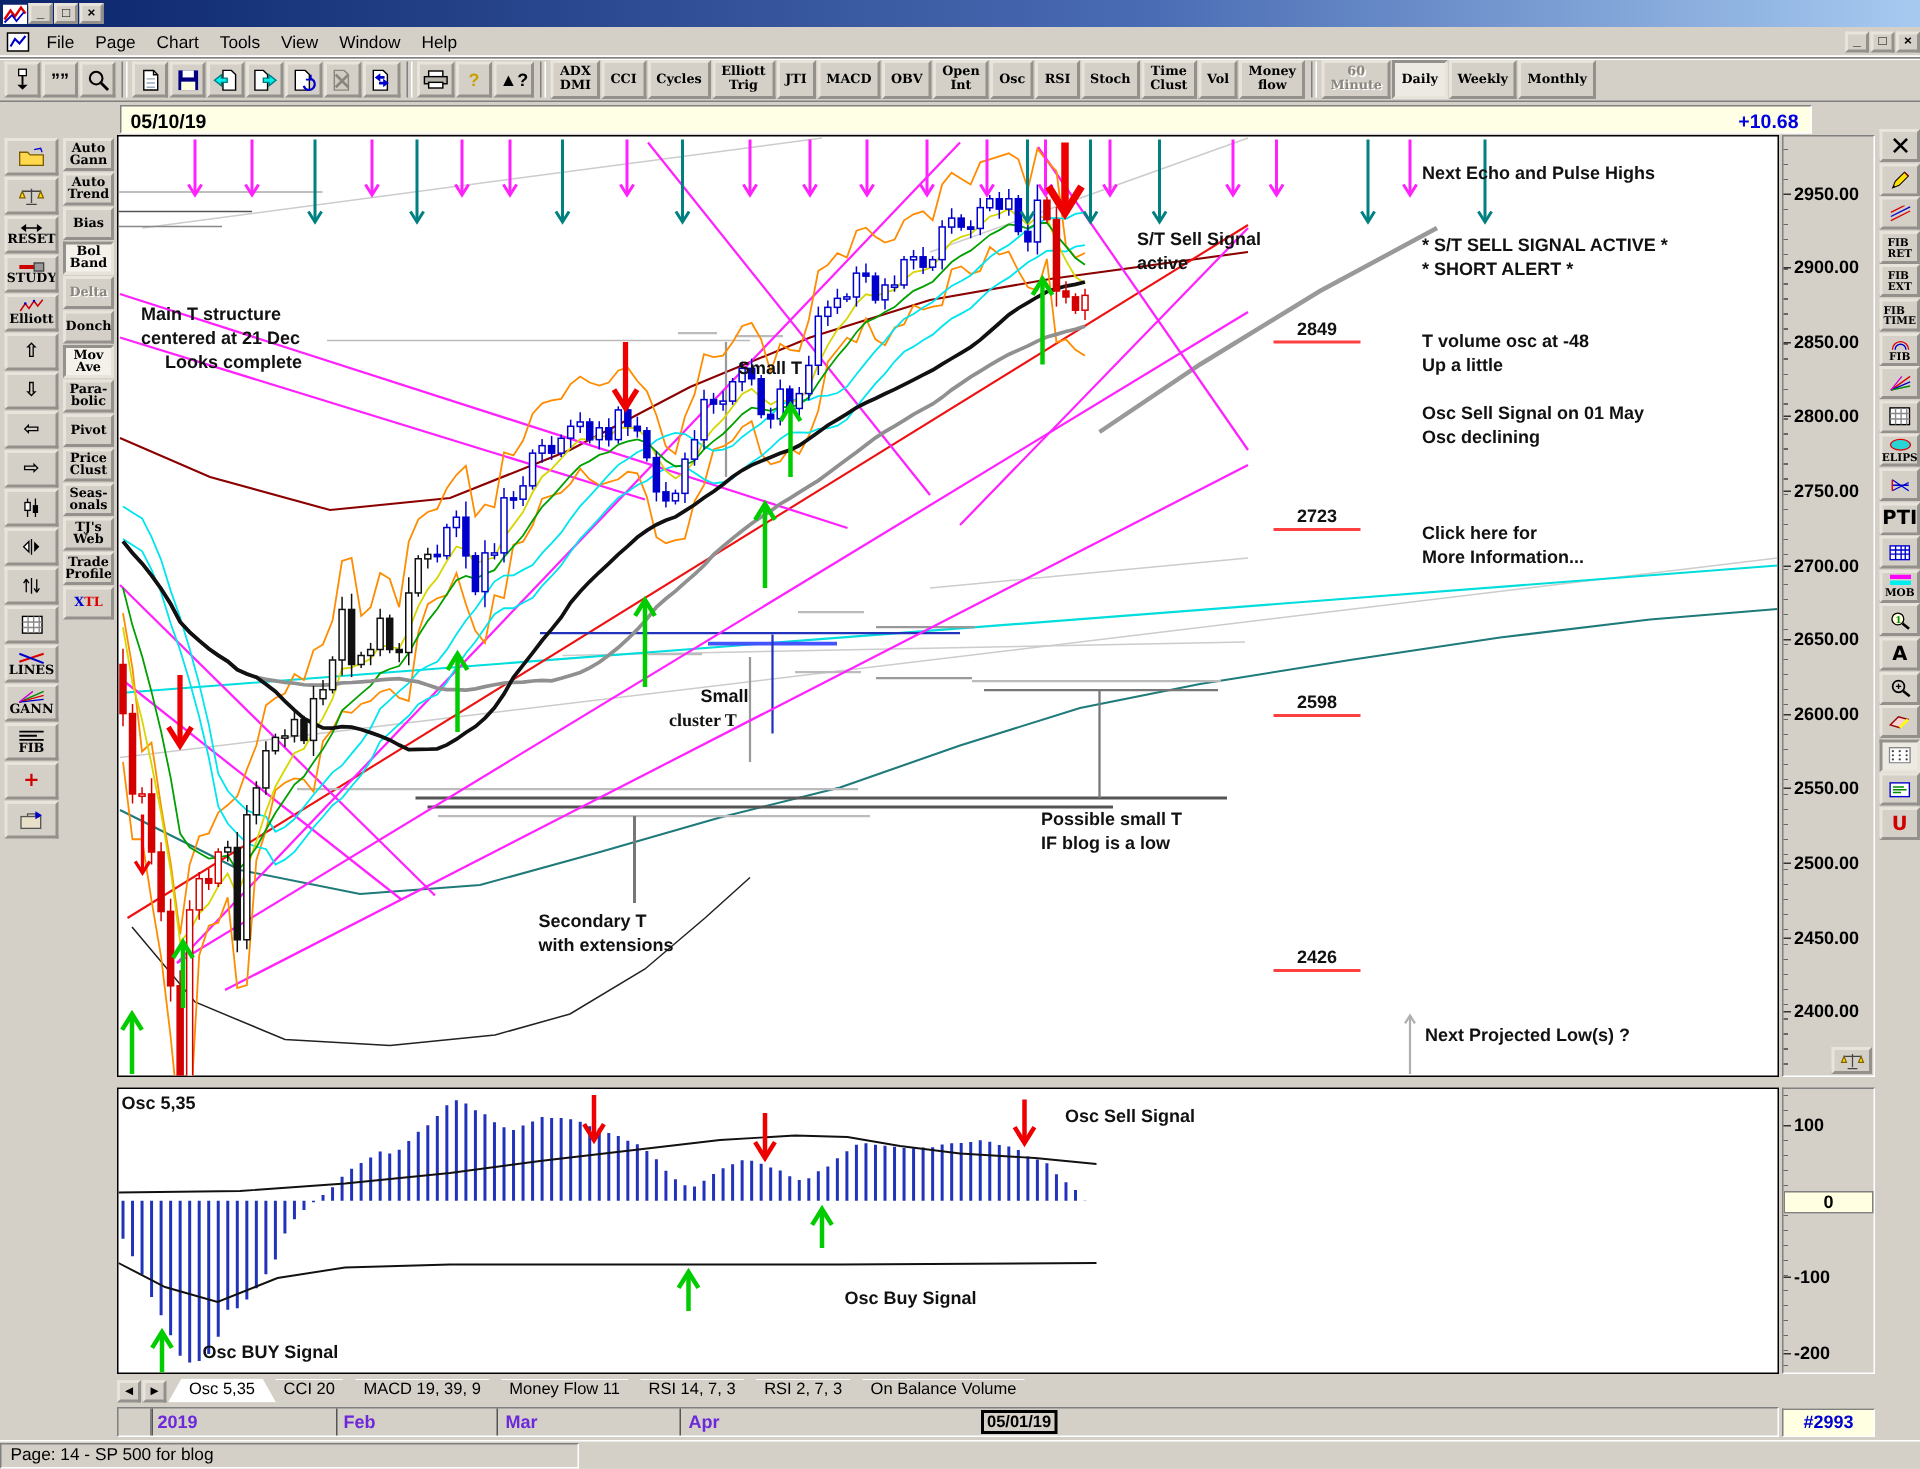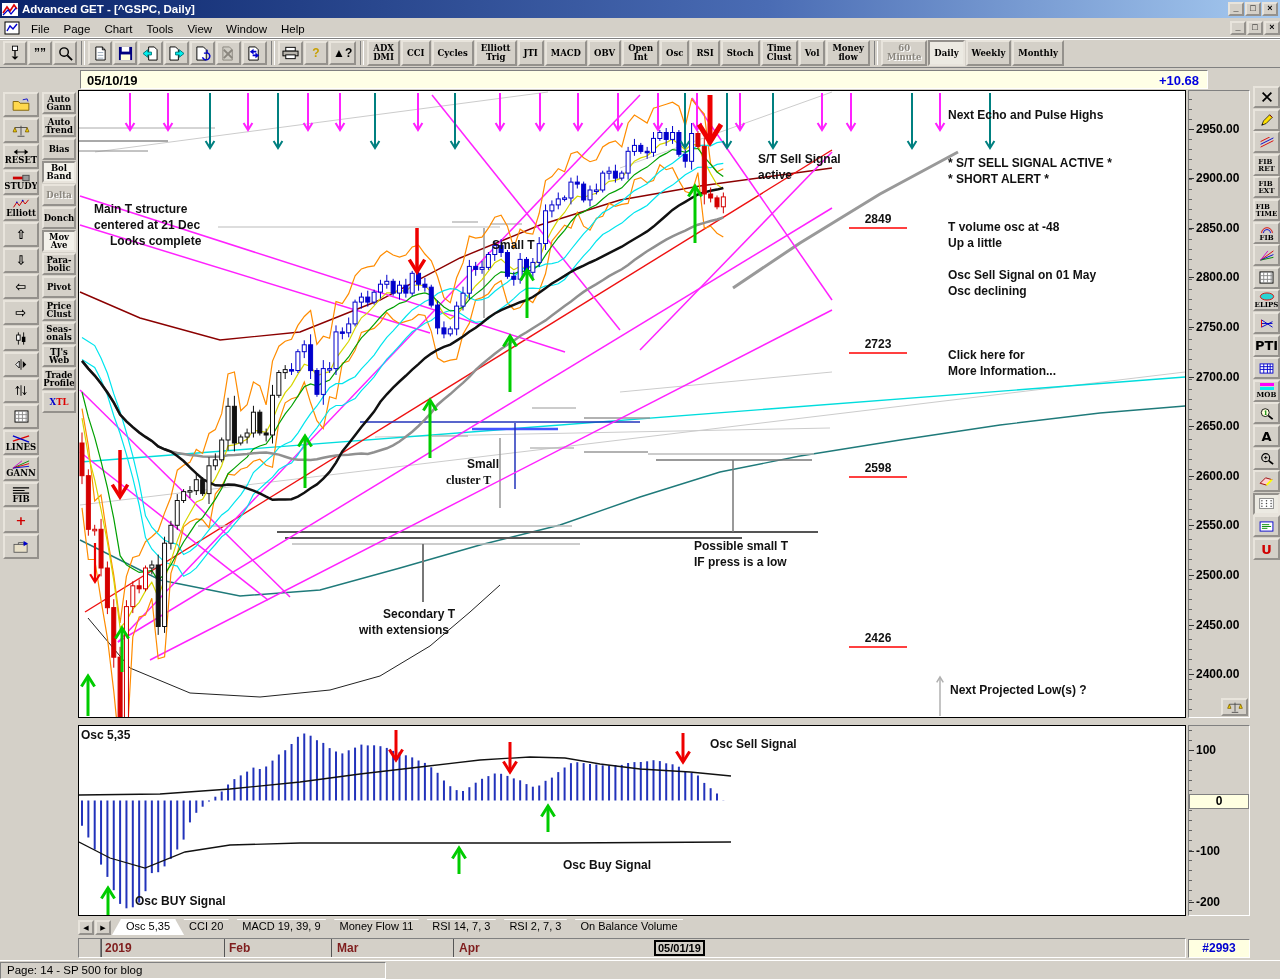--- a/index.html
+++ b/index.html
@@ -70,21 +70,21 @@
   
   #tabrow{position:absolute;left:78px;top:918px;width:1108px;height:17px;display:flex;align-items:flex-end;}
   .spin{width:16px;height:15px;border:2px outset #e8e4dc;background:#d4d0c8;font-size:7px;line-height:11px;text-align:center;margin-right:1px;}
   .tab{height:16px;background:#d4d0c8;font-size:11px;padding:1px 14px 0 14px;margin-right:-9px;color:#000;
     clip-path:polygon(9px 0,calc(100% - 9px) 0,100% 100%,0 100%);box-shadow:0 1px 0 #fff inset;white-space:nowrap;}
   .tab.active{background:#fff;z-index:5;position:relative;}
   
   #timeline{position:absolute;left:78px;top:938px;width:1108px;height:20px;background:#d4d0c8;
     border:1px solid;border-color:#808080 #fff #fff #808080;}
   #timeline .cell0{position:absolute;left:0;top:0;width:22px;height:18px;border-right:1px solid #808080;}
-  .tlabel{position:absolute;top:2px;font-size:12px;font-weight:bold;color:#7f1d1d;}
+  .tlabel{position:absolute;top:2px;font-size:12px;font-weight:bold;color:#6d28d9;}
   .tsep{position:absolute;top:0;height:18px;border-left:1px solid #555;}
   #datebox{position:absolute;top:1px;height:16px;border:2px solid #000;background:#d4d0c8;font-size:11px;
     font-weight:bold;line-height:12px;padding:0 2px;}
   #barcount{position:absolute;left:1188px;top:939px;width:62px;height:19px;background:#ffffe1;
     border:1px solid;border-color:#808080 #fff #fff #808080;color:#0000d0;font-weight:bold;font-size:12px;
     text-align:center;line-height:17px;}
   
   #statusbar{position:absolute;left:0;top:960px;width:1280px;height:19px;border-top:1px solid #fff;display:flex;}
   .spanel{border:1px solid;border-color:#808080 #fff #fff #808080;font-size:11.5px;padding:1px 6px;height:17px;margin-top:1px;}
   #status-left{flex:1;margin-right:3px;}
@@ -100,21 +100,20 @@
 <body>
 
 <div id="win">
 
   <div id="titlebar">
     <svg width="16" height="13" viewBox="0 0 16 13">
         <rect x="0" y="0" width="16" height="13" fill="#fff"></rect>
         <polyline points="1,10 5,4 8,8 12,2 15,6" fill="none" stroke="#d00" stroke-width="1.6"></polyline>
         <polyline points="1,12 6,7 9,11 14,5" fill="none" stroke="#00c" stroke-width="1.2"></polyline>
       </svg>
-    <span class="ttl">Advanced GET - [^GSPC, Daily]</span>
     <div class="winbtn">_</div>
     <div class="winbtn">□</div>
     <div class="winbtn">×</div>
   </div>
 
   <div id="menubar">
     <svg class="childicon" width="16" height="14" viewBox="0 0 16 14">
         <rect x="1" y="1" width="14" height="12" fill="#fff" stroke="#000"></rect>
         <polyline points="3,10 6,5 9,8 13,3" fill="none" stroke="#00c" stroke-width="1.4"></polyline>
       </svg>
@@ -739,22 +738,22 @@
         <div class="anno" style="left: 869px; top: 81px;">* SHORT ALERT *</div>
         <div class="anno" style="left: 869px; top: 129px;">T volume osc at -48</div>
         <div class="anno" style="left: 869px; top: 145px;">Up a little</div>
         <div class="anno" style="left: 869px; top: 177px;">Osc Sell Signal on 01 May</div>
         <div class="anno" style="left: 869px; top: 193px;">Osc declining</div>
         <div class="anno" style="left: 869px; top: 257px;">Click here for</div>
         <div class="anno" style="left: 869px; top: 273px;">More Information...</div>
         <div class="anno" style="left: 367px; top: 366px; margin-left: 21px;">Small</div>
         <div class="anno" style="left: 367px; top: 382px; font-family: Liberation Serif, serif;">cluster T</div>
         <div class="anno" style="left: 615px; top: 448px;">Possible small T</div>
-        <div class="anno" style="left: 615px; top: 464px;">IF press is a low</div>
-        <div class="anno" style="left: 280px; top: 516px; margin-left: 24px;">Secondary  T</div>
+        <div class="anno" style="left: 615px; top: 464px;">IF blog is a low</div>
+        <div class="anno" style="left: 280px; top: 516px;">Secondary  T</div>
         <div class="anno" style="left: 280px; top: 532px;">with extensions</div>
         <div class="anno" style="left: 871px; top: 592px;">Next Projected Low(s) ?</div>
         <div class="plevel" style="left: 770px; top: 120.692px; text-align: center;">2849</div>
         <div class="plevel" style="left: 770px; top: 245.684px;">2723</div>
         <div class="plevel" style="left: 770px; top: 369.684px;">2598</div>
         <div class="plevel" style="left: 770px; top: 540.308px;">2426</div>
       </div>
   </div>
 
   <div id="topprice">2971.76</div>

